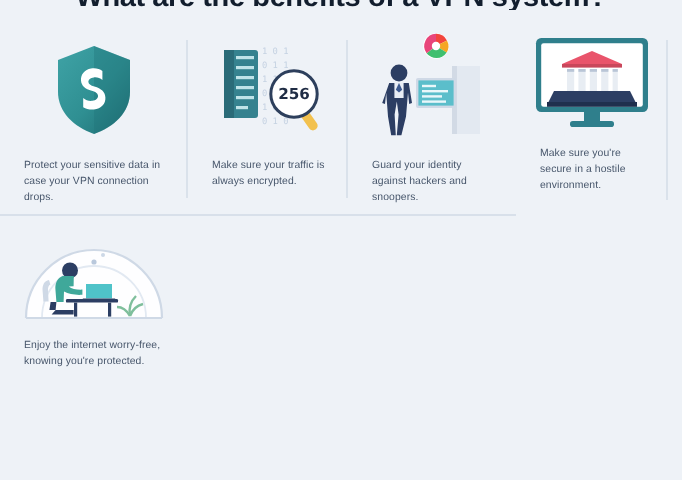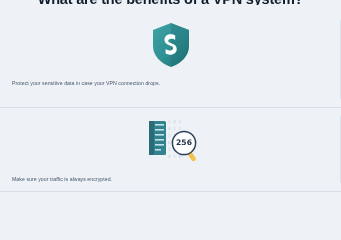--- a/index.html
+++ b/index.html
@@ -15,23 +15,23 @@
   .heading{
     position:absolute;top:-9px;left:0;width:341px;
     text-align:center;
     font-size:14.5px;font-weight:bold;color:#121e2e;
     letter-spacing:-0.2px;white-space:nowrap;
     overflow:hidden;height:14px;
   }
 
   
   .grid{
-    position:absolute;top:12px;left:0;width:341px;height:180px;
+    position:absolute;top:12px;left:0;width:279px;height:180px;
     display:grid;
-    grid-template-columns:1fr;
+    grid-template-columns:1fr 1fr 1fr 1fr 1fr;
     grid-template-rows:96px 84px;
   }
   .cell{
     position:relative;
     display:flex;flex-direction:column;align-items:center;
     box-sizing:border-box;
     padding:0 7px;
   }
   .cell::after{
     content:"";position:absolute;right:0;top:8px;bottom:8px;

